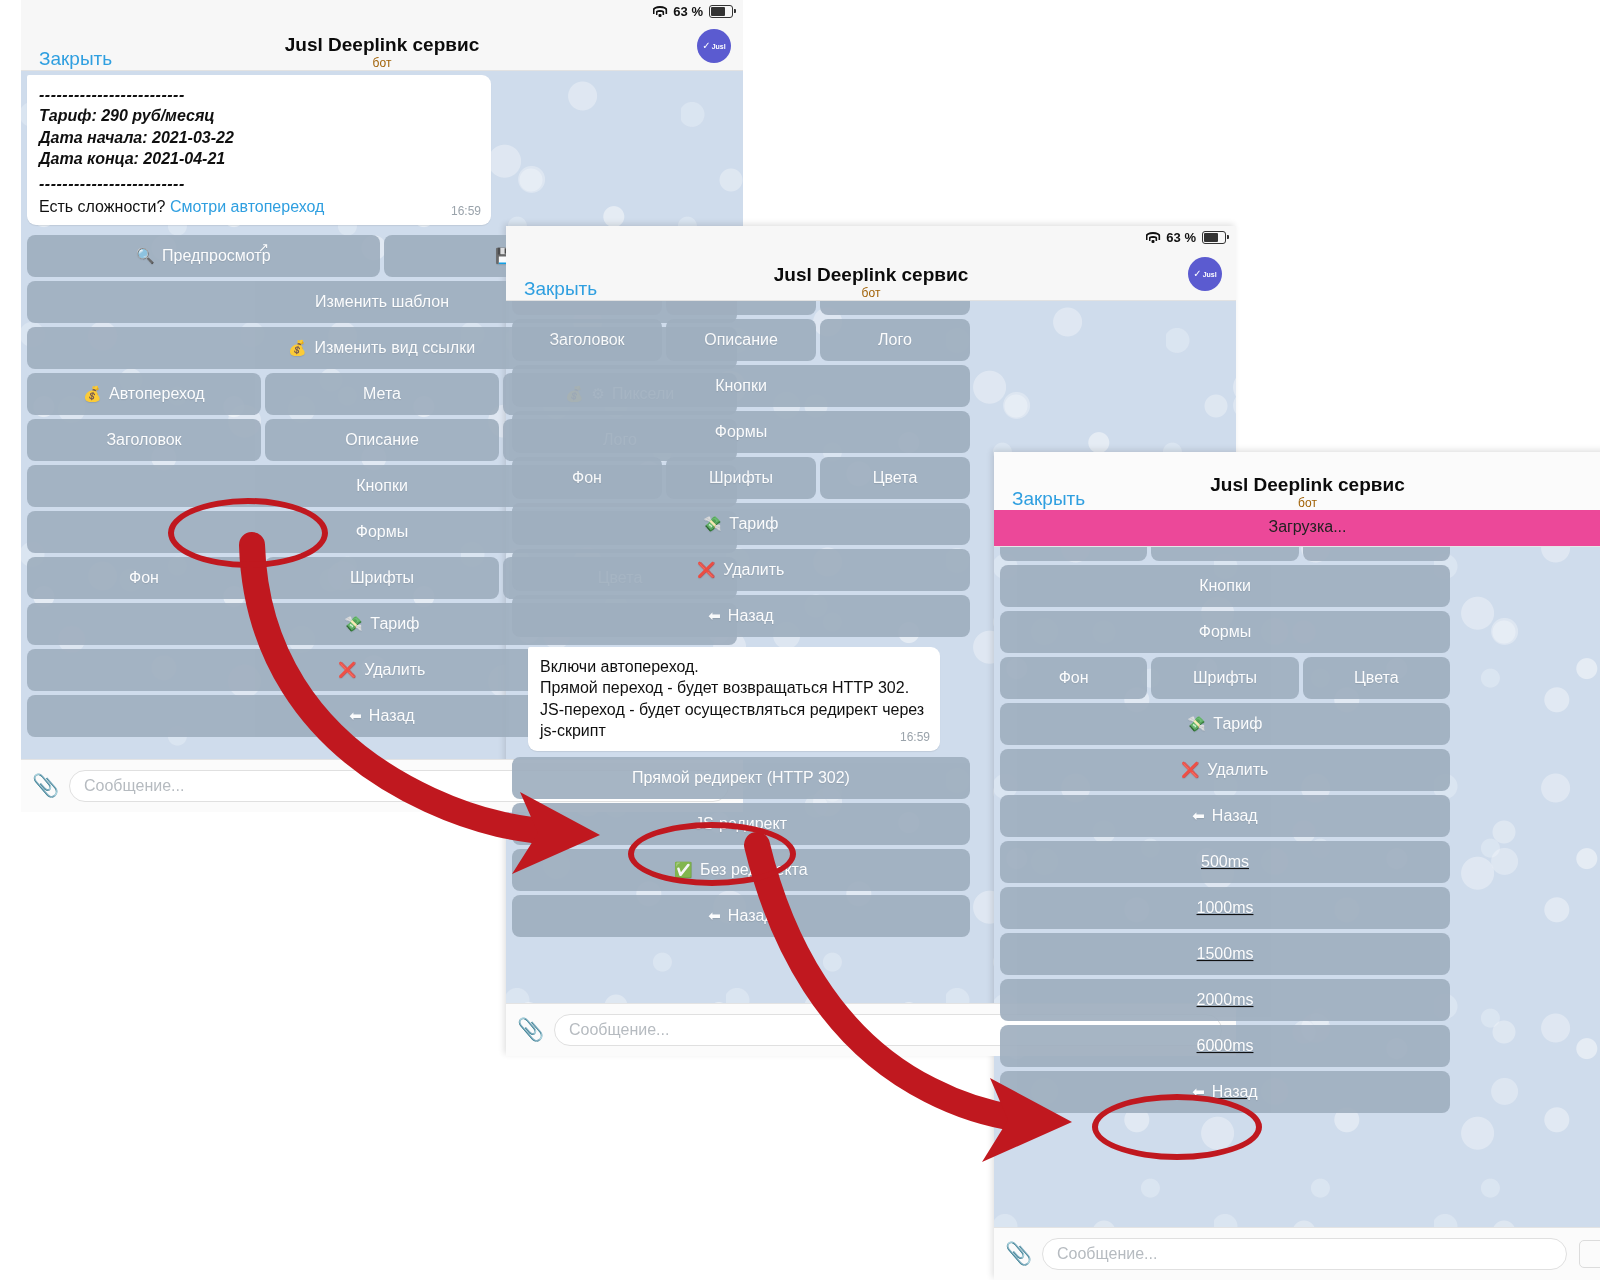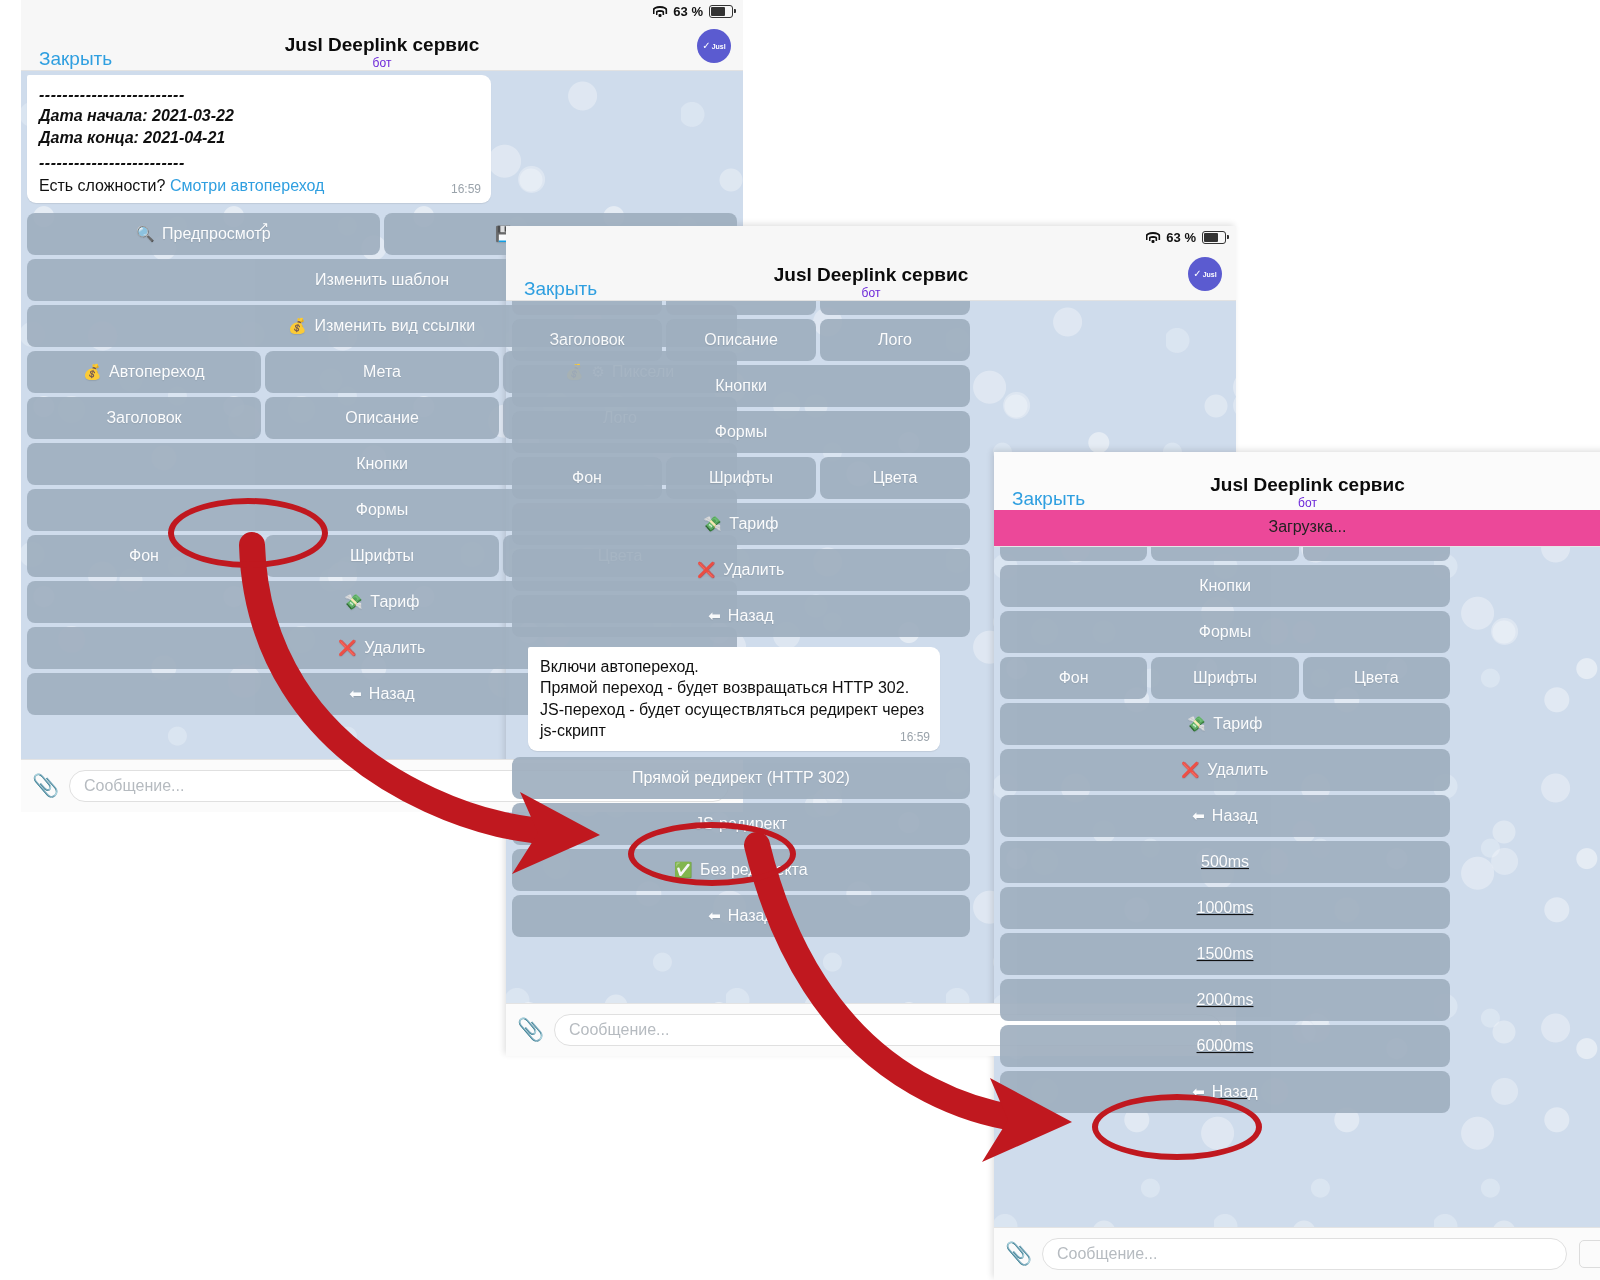--- a/index.html
+++ b/index.html
@@ -55,21 +55,21 @@
   
   .header{
     background:#f7f7f7;
     display:flex;align-items:flex-end;
     position:relative;
     border-bottom:1px solid #e2e2e2;
   }
   .hdr-close{color:#2f9fe0;font-size:19px;padding-left:18px;white-space:nowrap;}
   .hdr-center{position:absolute;left:0;right:0;text-align:center;pointer-events:none;}
   .hdr-title{font-size:19px;color:#0b0b0b;font-weight:bold;line-height:1.1;}
-  .hdr-sub{font-size:12px;color:#6d28d9;line-height:1.2;}
+  .hdr-sub{font-size:12px;color:#a16207;line-height:1.2;}
   .avatar{
     position:absolute;border-radius:50%;
     background:#5b5bd0;color:#fff;
     display:flex;align-items:center;justify-content:center;
     gap:1px;font-size:7px;font-weight:bold;
   }
   .avatar .bird{font-size:10px;line-height:1;}
   .loading-row{
     background:#ec4899;text-align:center;font-size:16px;color:#222;
     padding:8px 0 10px;border-bottom:1px solid #e6e6e6;
@@ -164,20 +164,21 @@
       </div>
       <div class="avatar" style="right:12px;top:7px;width:34px;height:34px;">
         <span class="bird">✓</span>
         <span>Jusl</span>
       </div>
     </div>
 
     <div style="padding:4px 0 0 6px;">
       <div class="bubble italic" style="width:440px;border-top-left-radius:2px;">
         <div class="dashes">-------------------------</div>
+        <div>Тариф: 290 руб/месяц</div>
         <div>Дата начала: 2021-03-22</div>
         <div>Дата конца: 2021-04-21</div>
         <div class="dashes" style="margin-top:4px;">-------------------------</div>
         <div style="font-style:normal;font-weight:400;margin-top:2px;">
           <span>Есть сложности?</span>
           <a class="lnk" href="#">Смотри автопереход</a>
           <span class="time">16:59</span>
         </div>
       </div>
     </div>

